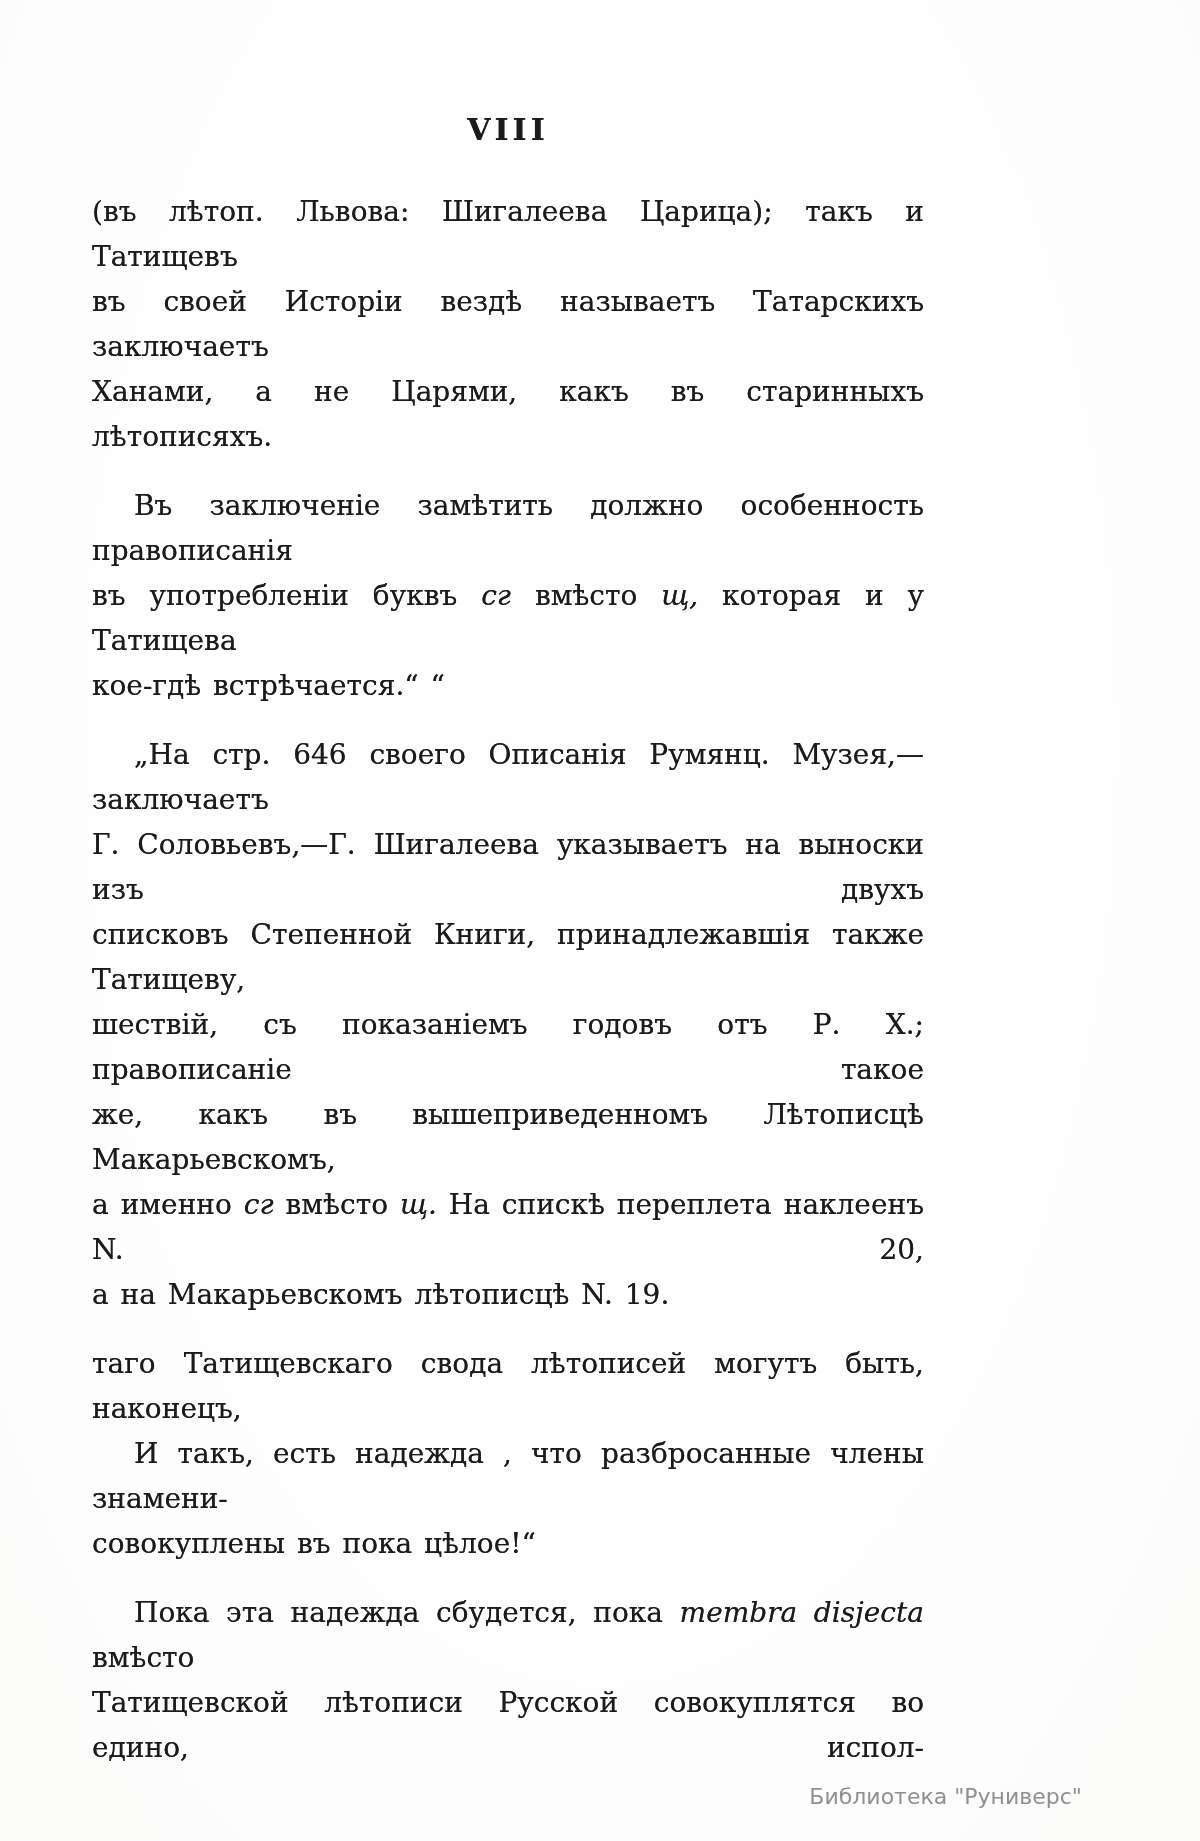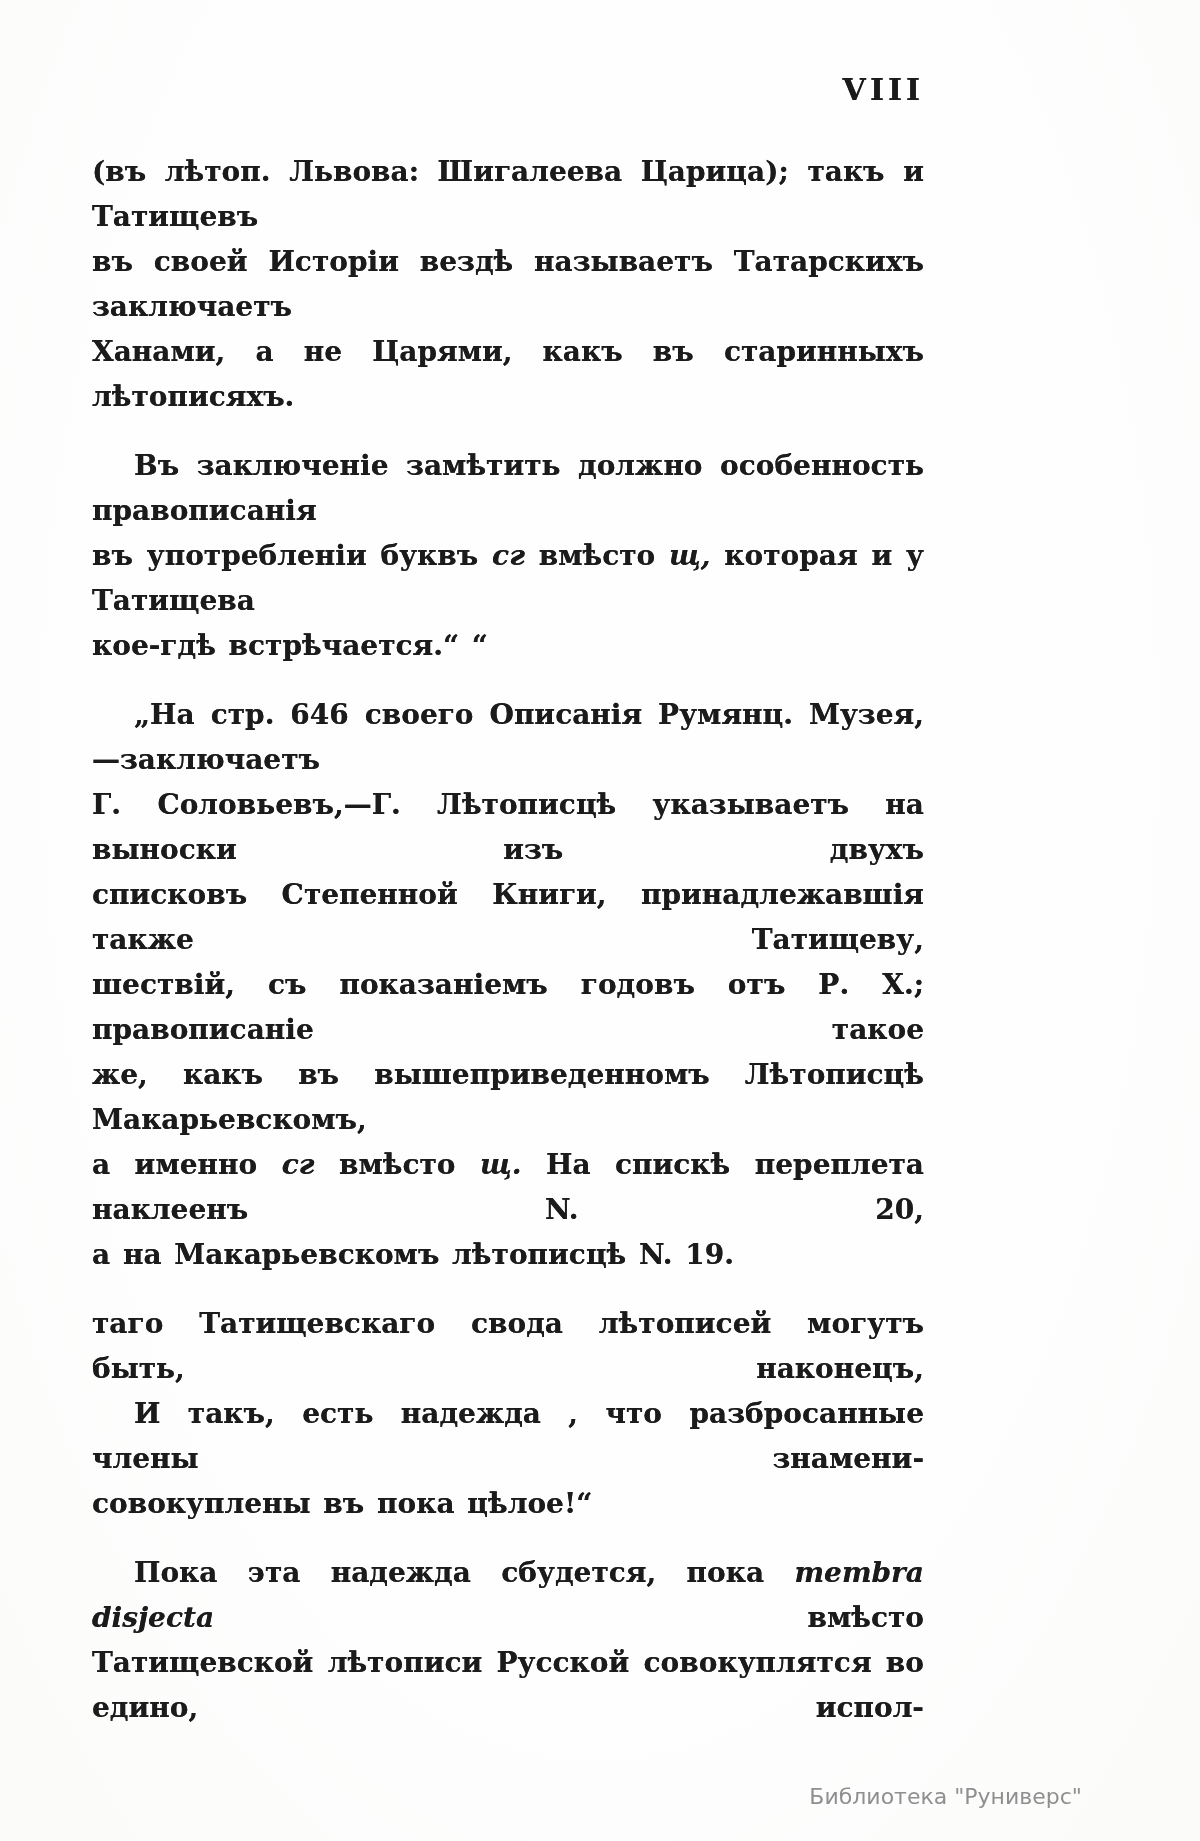--- a/index.html
+++ b/index.html
@@ -16,37 +16,37 @@
     font-family: "DejaVu Serif", serif;
   }
   .scan-page {
     position: absolute;
     inset: 0;
     background: radial-gradient(ellipse at 50% 40%, #fefefe 60%, #fbfbfa 100%);
   }
   .page-number {
     width: 832px;
     margin-left: 92px;
-    padding-top: 72px;
-    text-align: right;
+    padding-top: 112px;
+    text-align: center;
     font-size: 30px;
     letter-spacing: 4px;
     font-weight: bold;
     text-shadow: 0 0 0.6px rgba(25,25,25,0.8);
   }
   .text-block {
     width: 832px;
     margin-left: 92px;
     margin-top: 42px;
     font-size: 28px;
     line-height: 45px;
     word-spacing: 3px;
     text-shadow: 0 0 0.6px rgba(25,25,25,0.8);
   }
-  .para { margin-top: 24px; font-weight: bold; }
+  .para { margin-top: 24px; }
   .para:first-child { margin-top: 0; }
   .line {
     text-align: justify;
     text-align-last: justify;
   }
   .line.last { text-align-last: left; }
   .line.indent { text-indent: 42px; }
   .it { font-style: italic; }
   .watermark {
     position: absolute;
@@ -70,21 +70,21 @@
         <div class="line"><span>въ своей Исторіи вездѣ называетъ Татарскихъ заключаетъ</span></div>
         <div class="line last"><span>Ханами, а не Царями, какъ въ старинныхъ лѣтописяхъ.</span></div>
       </div>
       <div class="para">
         <div class="line indent"><span>Въ заключеніе замѣтить должно особенность правописанія</span></div>
         <div class="line"><span>въ употребленіи буквъ </span><span class="it">сг</span><span> вмѣсто </span><span class="it">щ,</span><span> которая и у Татищева</span></div>
         <div class="line last"><span>кое-гдѣ встрѣчается.“ “</span></div>
       </div>
       <div class="para">
         <div class="line indent"><span>„На стр. 646 своего Описанія Румянц. Музея,—заключаетъ</span></div>
-        <div class="line"><span>Г. Соловьевъ,—Г. Лѣтописцѣ указываетъ на выноски изъ двухъ</span></div>
+        <div class="line"><span>Г. Соловьевъ,—Г. Шигалеева указываетъ на выноски изъ двухъ</span></div>
         <div class="line"><span>списковъ Степенной Книги, принадлежавшія также Татищеву,</span></div>
         <div class="line"><span>шествій, съ показаніемъ годовъ отъ Р. Х.; правописаніе такое</span></div>
         <div class="line"><span>же, какъ въ вышеприведенномъ Лѣтописцѣ Макарьевскомъ,</span></div>
         <div class="line"><span>а именно </span><span class="it">сг</span><span> вмѣсто </span><span class="it">щ.</span><span> На спискѣ переплета наклеенъ N. 20,</span></div>
         <div class="line last"><span>а на Макарьевскомъ лѣтописцѣ N. 19.</span></div>
       </div>
       <div class="para">
         <div class="line"><span>таго Татищевскаго свода лѣтописей могутъ быть, наконецъ,</span></div>
         <div class="line indent"><span>И такъ, есть надежда , что разбросанные члены знамени-</span></div>
         <div class="line last"><span>совокуплены въ пока цѣлое!“</span></div>

